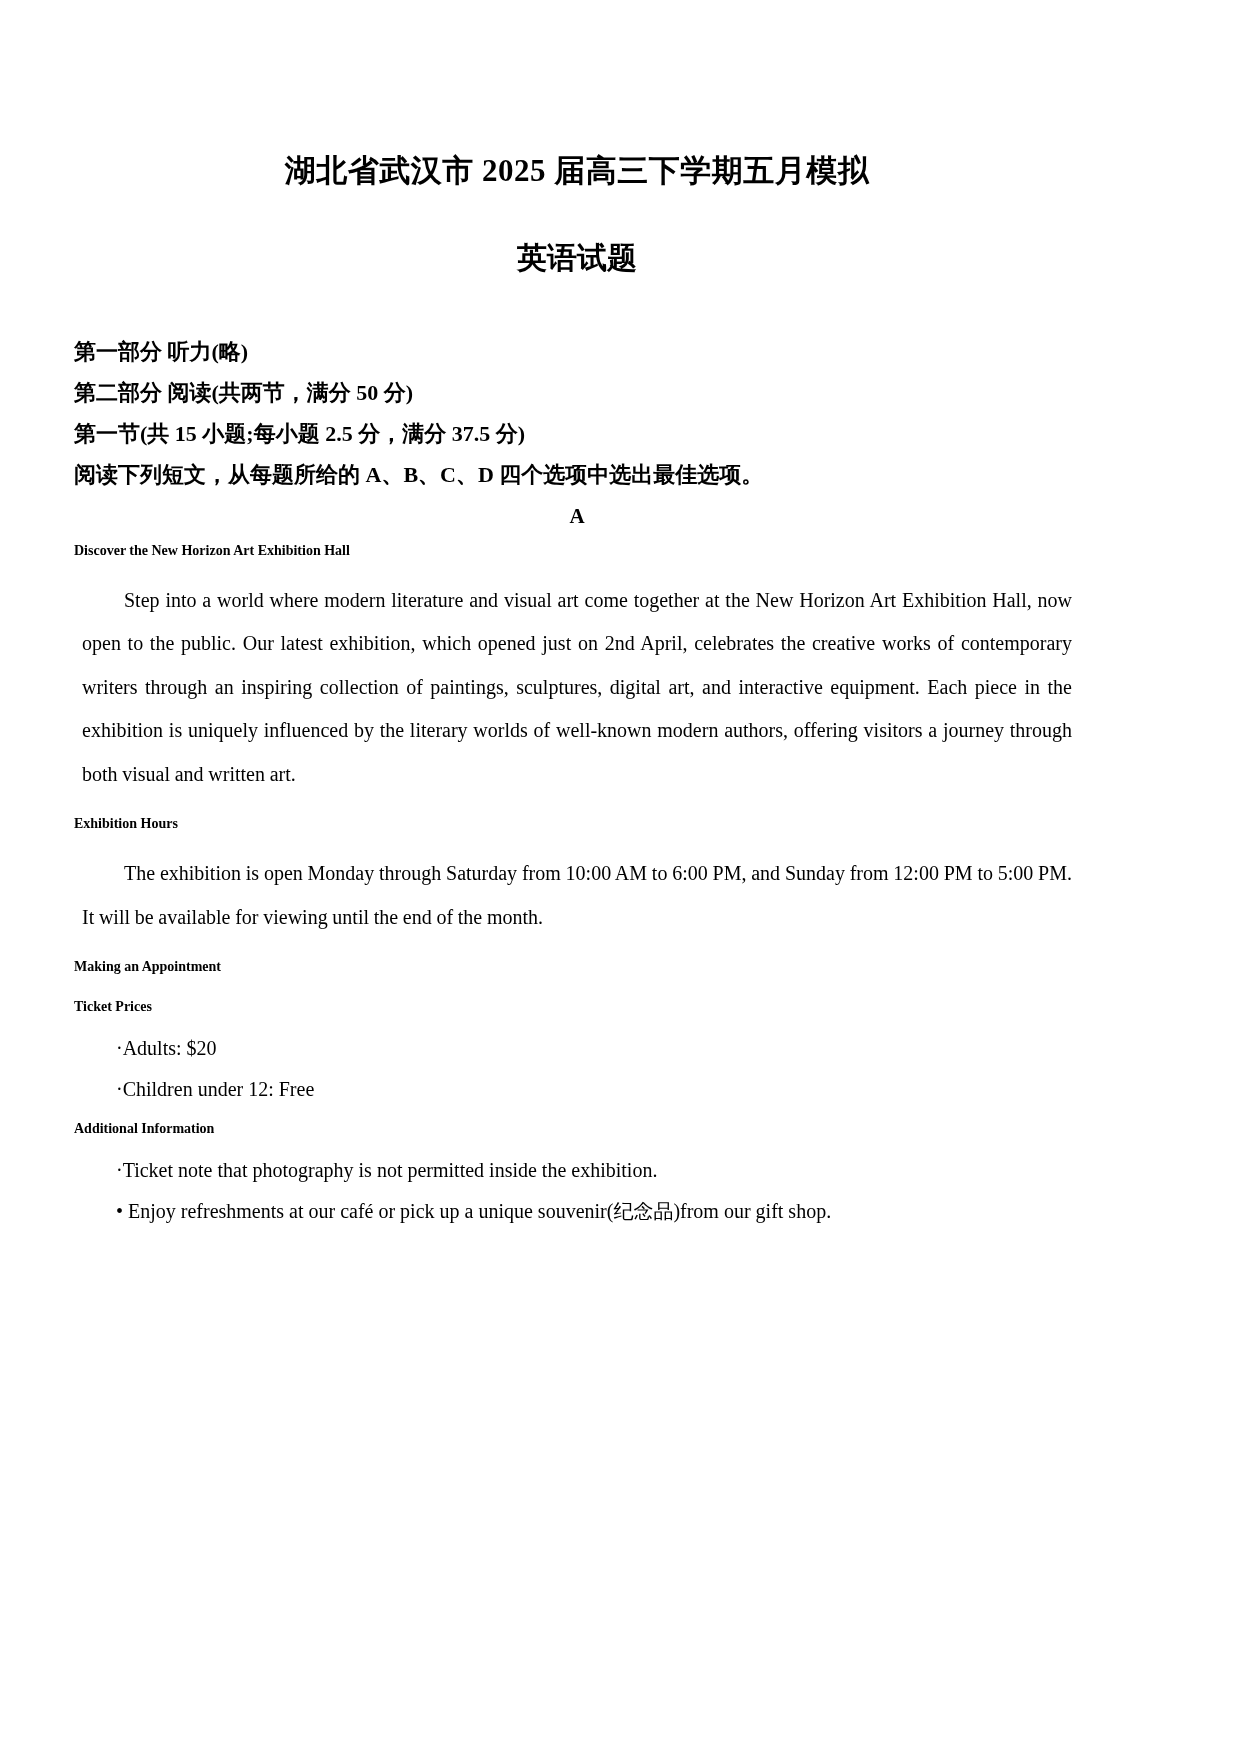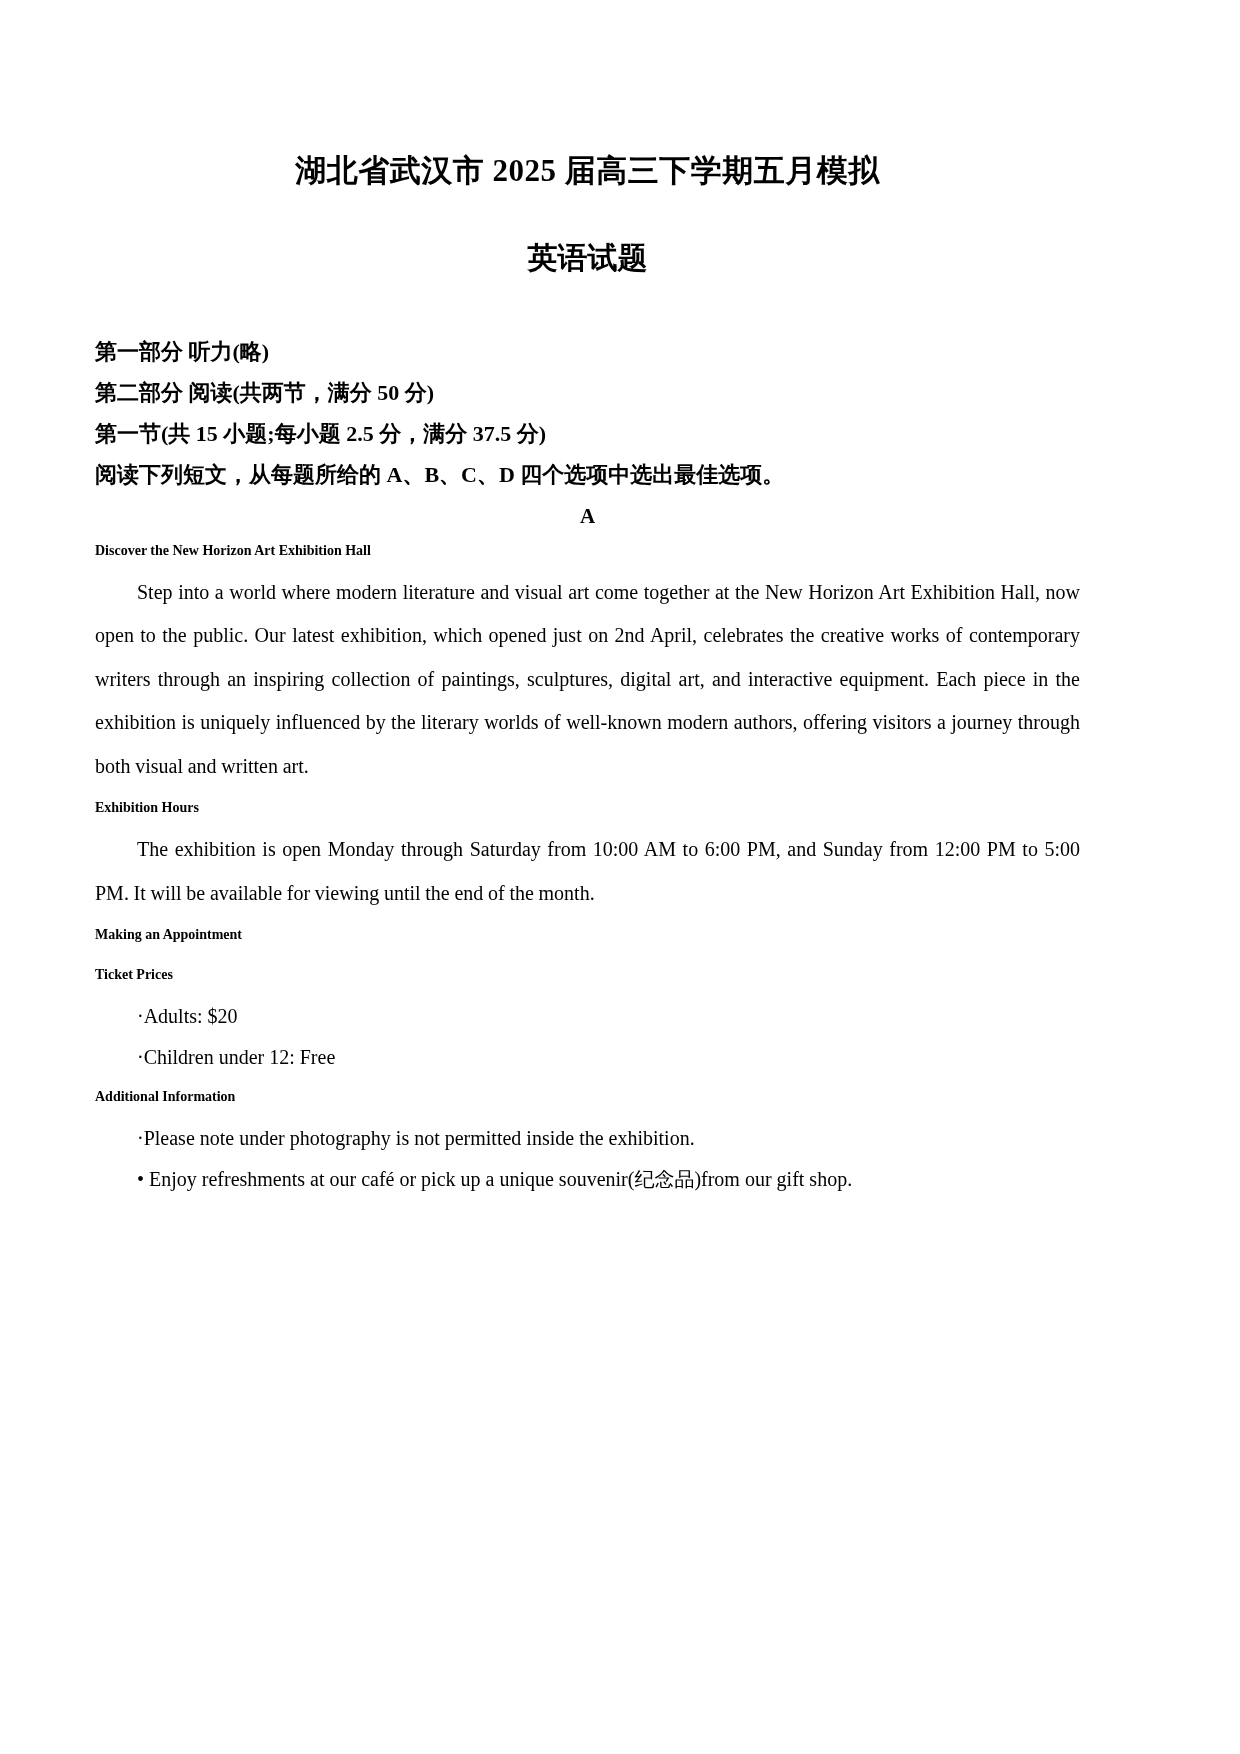--- a/index.html
+++ b/index.html
@@ -12,21 +12,21 @@
     height: 1754px;
     font-family: "Liberation Serif", "DejaVu Serif", serif;
     color: #000000;
     -webkit-font-smoothing: antialiased;
   }
   .page {
     position: relative;
     width: 1240px;
     height: 1754px;
     box-sizing: border-box;
-    padding: 120px 160px 0 95px;
+    padding: 120px 160px 0 74px;
   }
   .doc-title {
     text-align: center;
     font-size: 31px;
     font-weight: bold;
     letter-spacing: 0.5px;
     margin: 28px 0 0 0;
     line-height: 1.5;
   }
   .doc-subtitle {
@@ -65,21 +65,21 @@
     display: flex;
     align-items: center;
     white-space: nowrap;
   }
   .para {
     font-size: 20px;
     line-height: 43.5px;
     text-align: justify;
     text-justify: inter-word;
     text-indent: 42px;
-    margin: 0;
+    margin: 8px;
     -moz-text-align-last: left;
     text-align-last: left;
     word-spacing: -0.3px;
   }
   .bullet-line {
     font-size: 20px;
     line-height: 1.0;
     height: 41px;
     display: flex;
     align-items: center;
@@ -111,16 +111,16 @@
   <div class="sub-head">Exhibition Hours</div>
   <p class="para">The exhibition is open Monday through Saturday from 10:00 AM to 6:00 PM, and Sunday from 12:00 PM to 5:00 PM. It will be available for viewing until the end of the month.</p>
 
   <div class="sub-head">Making an Appointment</div>
 
   <div class="sub-head">Ticket Prices</div>
   <div class="bullet-line">·Adults: $20</div>
   <div class="bullet-line">·Children under 12: Free</div>
 
   <div class="sub-head">Additional Information</div>
-  <div class="bullet-line">·Please note under photography is not permitted inside the exhibition.</div>
+  <div class="bullet-line">·Ticket note that photography is not permitted inside the exhibition.</div>
   <div class="bullet-line">• Enjoy refreshments at our café or pick up a unique souvenir(纪念品)from our gift shop.</div>
 
 </div>
 
 </body></html>

